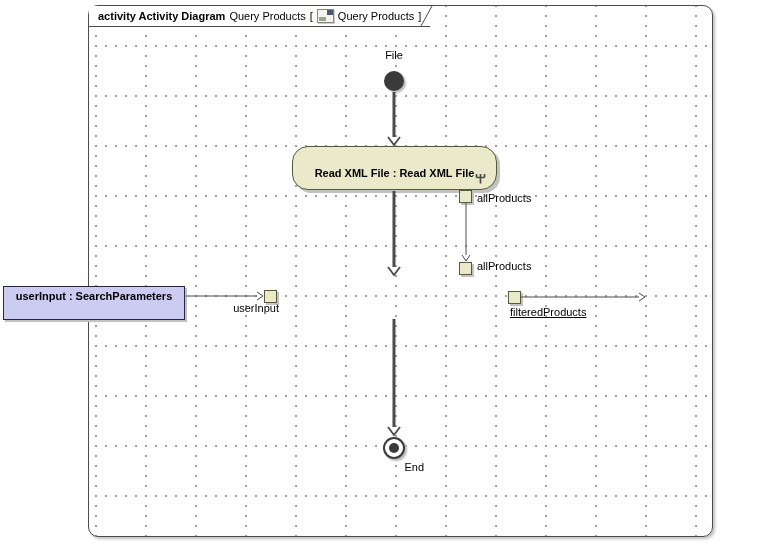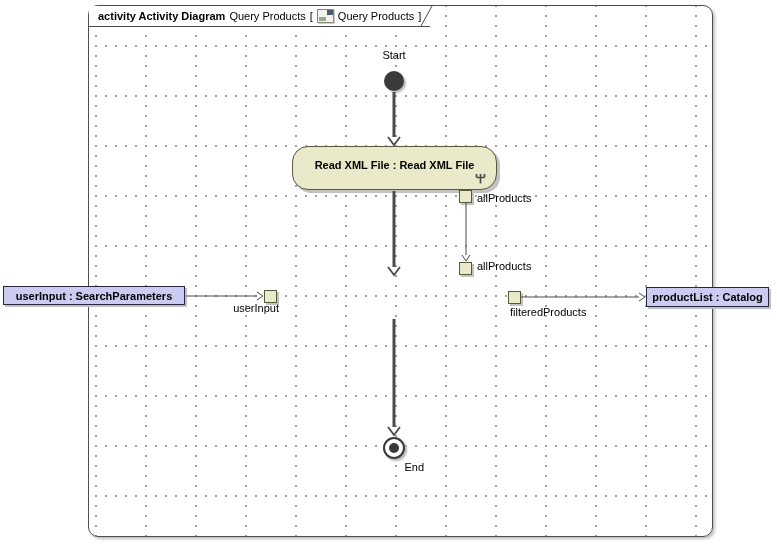--- a/index.html
+++ b/index.html
@@ -34,21 +34,21 @@
   
   .lbl{position:absolute;font-size:11px;white-space:nowrap;text-align:right;}
   .ctr{text-align:center;}
   
   .action{
     position:absolute;border:1.5px solid var(--action-border,#58583b);
     background:var(--action-fill,#eaeaca);border-radius:16px;
     box-shadow:3px 3px 0 var(--shadow,#c2c2c2);
     font-size:11px;font-weight:bold;text-align:center;box-sizing:border-box;
   }
-  .action .title{padding-top:12px;}
+  .action .title{padding-top:20px;}
   .rake{position:absolute;right:9px;bottom:4px;width:13px;height:13px;}
   
   .pin{
     position:absolute;width:11px;height:11px;
     background:var(--action-fill,#eaeaca);border:1px solid var(--action-border,#58583b);
     box-shadow:2px 2px 0 var(--shadow,#c2c2c2);
   }
   
   .param{
     position:absolute;background:var(--param-fill,#ccccf2);
@@ -79,45 +79,42 @@
 
   <div class="tab">
     <span class="kw">activity Activity Diagram</span>
     <span>Query Products</span>
     <span>[</span>
     <span class="dicon"></span>
     <span>Query Products</span>
     <span>]</span>
   </div>
 
-  <div class="lbl ctr" style="left:334px;top:49px;width:120px;">Start</div>
+  <div class="lbl ctr" style="left:334px;top:49px;width:120px;">File</div>
   <div class="initial"></div>
 
   <div class="action" style="left:292px;top:146px;width:205px;height:44px;">
     <div class="title">Read XML File : Read XML File</div>
     <svg class="rake" viewBox="0 0 13 13">
       <path d="M2.5 2 V5.5 M6.5 2 V5.5 M10.5 2 V5.5 M2.5 5.5 H10.5 M6.5 5.5 V11.5" stroke="#4a4a4a" stroke-width="1.7" fill="none"></path>
     </svg>
   </div>
   <div class="pin" style="left:459px;top:190px;"></div>
   <div class="lbl" style="left:477px;top:192px;">allProducts</div>
 
   <div class="pin" style="left:459px;top:262px;"></div>
   <div class="lbl" style="left:477px;top:260px;">allProducts</div>
 
   <div class="pin" style="left:264px;top:290px;"></div>
   <div class="lbl" style="left:207px;top:302px;width:72px;text-align:right;">userInput</div>
   <div class="pin" style="left:508px;top:291px;"></div>
-  <div class="lbl" style="left:510px;top:306px;">filteredProducts</div>
+  <div class="lbl" style="left:510px;top:306px;text-decoration:underline;">filteredProducts</div>
 
-  <div class="param" style="left:3px;top:286px;width:182px;height:19px;line-height:18px;">
+  <div class="param" style="left:3px;top:286px;width:182px;height:34px;line-height:18px;">
     <span>userInput : SearchParameters</span>
-  </div>
-  <div class="param" style="left:646px;top:287px;width:123px;height:20px;line-height:19px;">
-    <span>productList : Catalog</span>
   </div>
 
   <div class="final">
       <div class="dot"></div>
     </div>
   <div class="lbl ctr" style="left:364px;top:461px;width:60px;text-align:right;">End</div>
 
   <svg class="overlay" width="777" height="544" viewBox="0 0 777 544">
 
     <path d="M432 6 L421 26" stroke="#4c4c4c" stroke-width="1" fill="none"></path>

